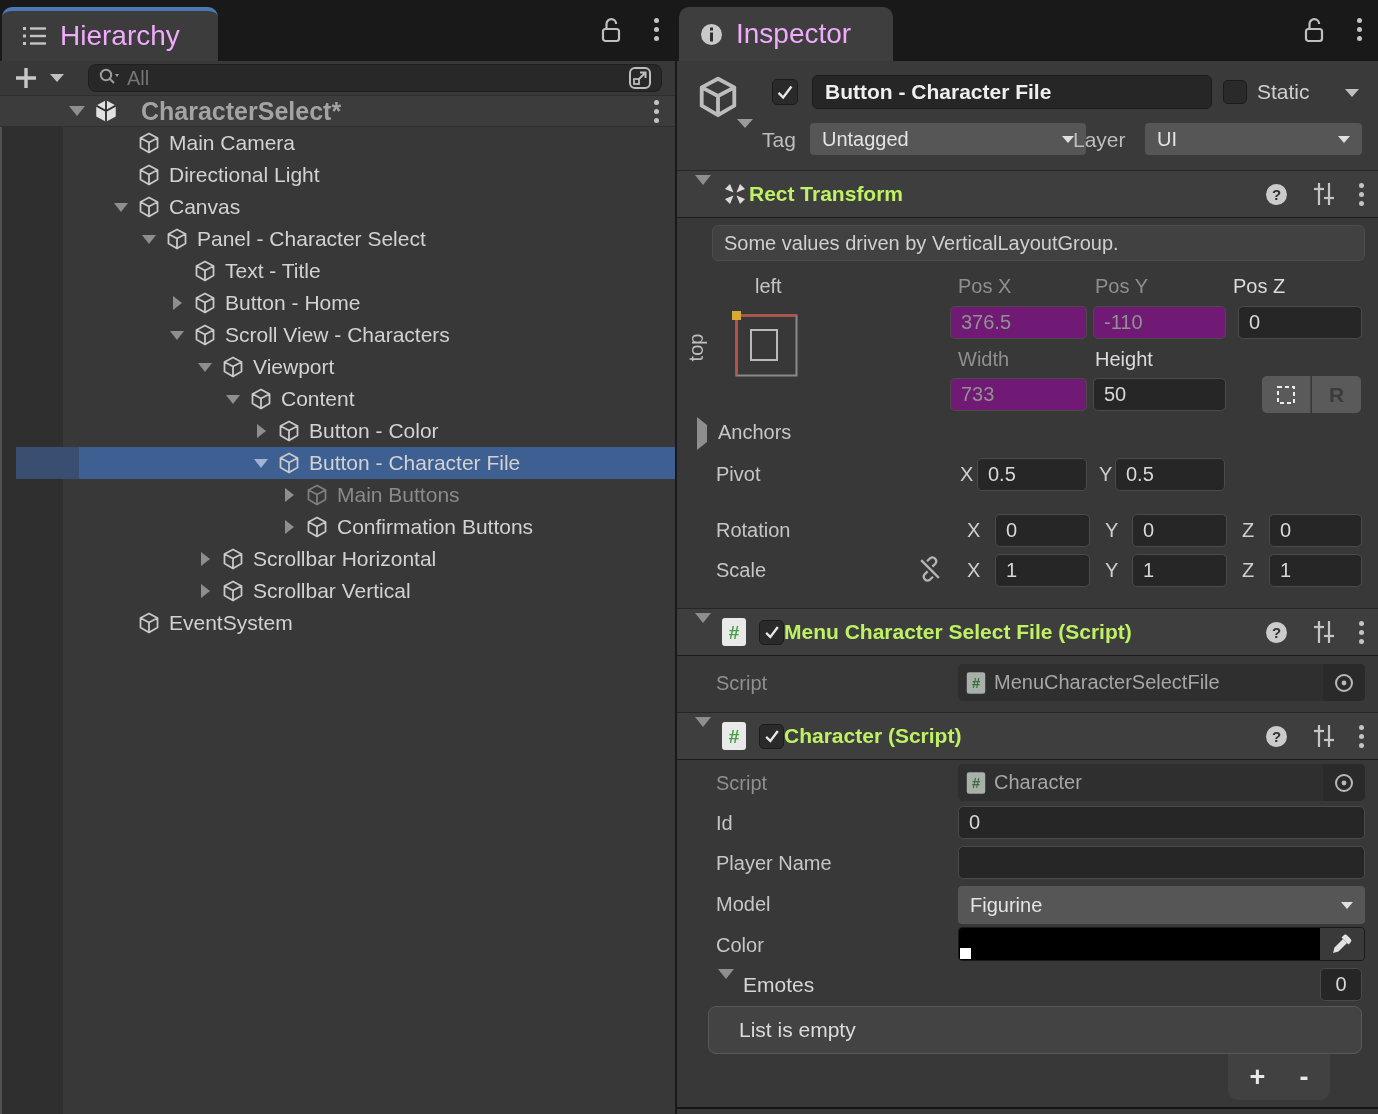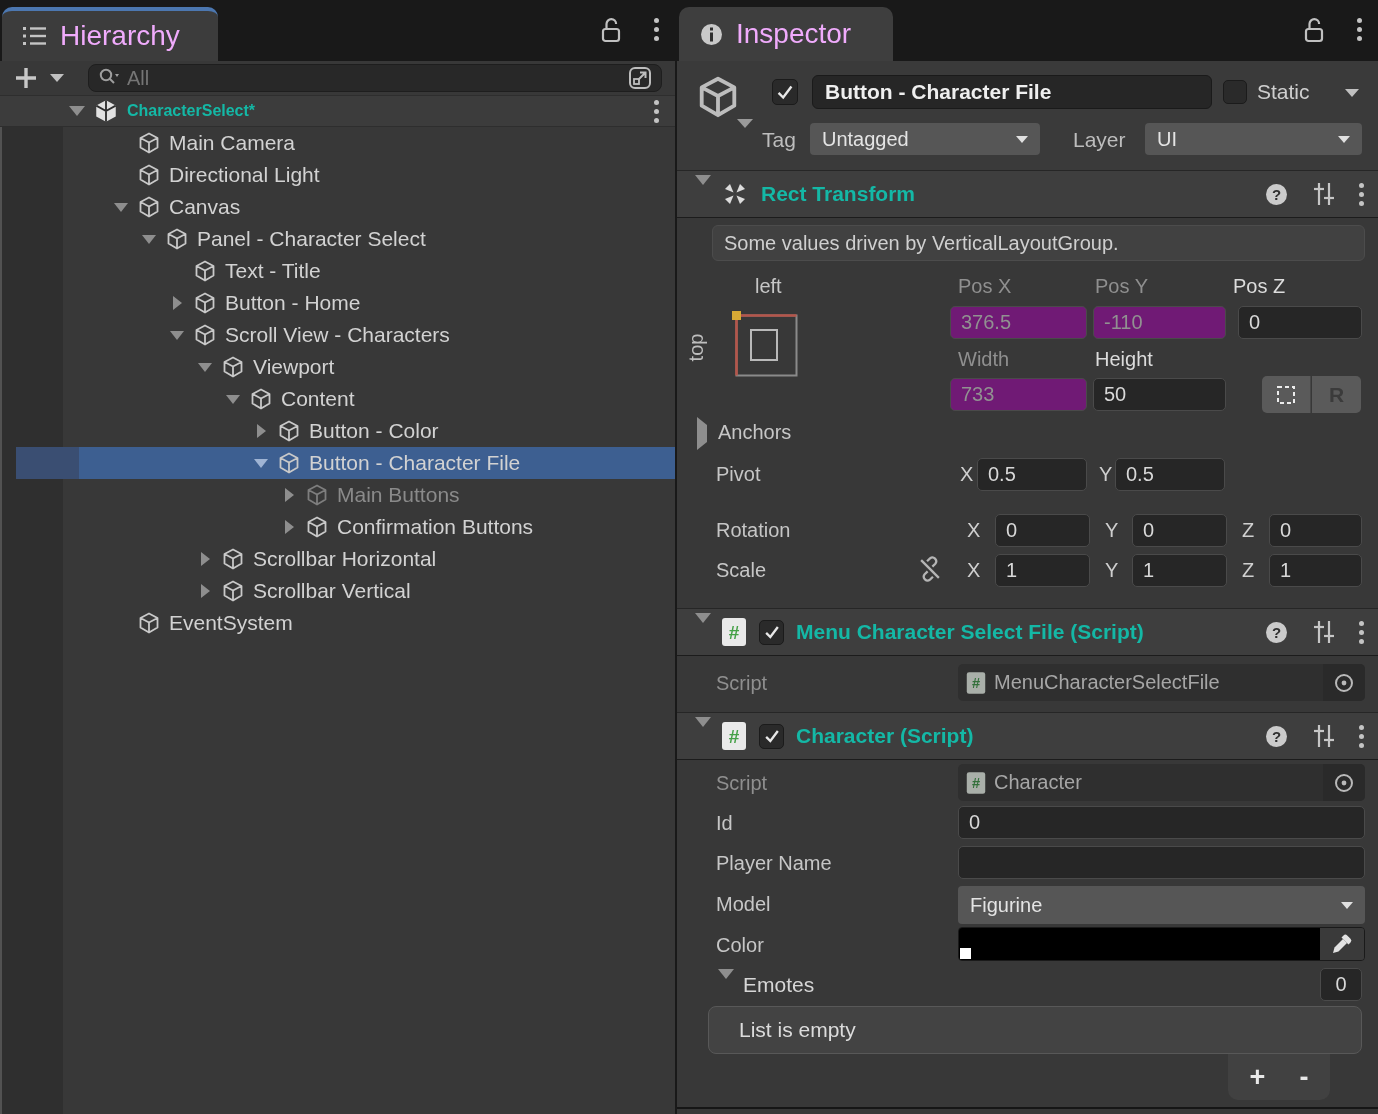--- a/index.html
+++ b/index.html
@@ -37,21 +37,21 @@
 
   .h-toolbar { position:absolute; left:0; top:61px; right:0; height:34px; background:#383838;
                display:flex; align-items:center; }
   .searchbox { position:absolute; left:88px; right:13px; top:3px; height:28px; background:#282828;
                border:1px solid #1E1E1E; border-radius:8px; display:flex; align-items:center; padding:0 8px; }
   .searchbox .ph { color:#757575; font-size:20px; margin-left:6px; flex:1; }
 
   .scene-row { position:absolute; left:0; top:95px; right:0; height:32px; background:#3C3C3C;
                border-top:1px solid #2E2E2E; border-bottom:1px solid #2E2E2E;
                display:flex; align-items:center; }
-  .scene-row .name { color:#14b8a6; font-size:16px; font-weight:bold; margin-left:8px; }
+  .scene-row .name { color:#a3a3a3; font-size:25px; font-weight:bold; margin-left:22px; }
 
   .h-tree { position:absolute; left:0; top:127px; right:0; bottom:0; background:#383838; }
   .gutter { position:absolute; left:0; top:0; width:63px; bottom:0; background:#2F2F2F;
             border-left:2px solid #525252; }
   .t-row { position:relative; height:32px; display:flex; align-items:center; color:#D2D2D2; font-size:21px; }
   .t-row.selected { background:linear-gradient(90deg,#3A4E72 0,#3A4E72 63px,#3D5F91 63px); }
   .t-row.dimmed { color:#8A8A8A; }
   .t-row .exp { width:20px; display:flex; justify-content:center; }
   .t-row .exp .tri-down { border-left-width:7px;border-right-width:7px;border-top-width:9px; }
   .t-row .exp .tri-right{ border-top-width:7px;border-bottom-width:7px;border-left-width:9px; }
@@ -60,21 +60,21 @@
 
   
   .i-panel { position:absolute; left:677px; top:0; width:701px; height:1114px; background:#383838; }
   .i-header { position:absolute; left:0; top:61px; right:0; height:109px; background:#3A3A3A; }
   .namefield { position:absolute; left:135px; top:14px; width:400px; height:34px; background:#262626;
                border:1px solid #1A1A1A; border-radius:6px; display:flex; align-items:center; padding:0 12px;
                color:#EFEFEF; font-size:21px; font-weight:bold; }
   .sec-header { position:absolute; left:0; right:0; height:48px; background:#3E3E3E;
                 border-top:1px solid #262626; border-bottom:1px solid #1C1C1C;
                 display:flex; align-items:center; }
-  .sec-header .title { color:#14b8a6; font-size:21px; font-weight:bold; margin-left:12px; }
+  .sec-header .title { color:#bef264; font-size:21px; font-weight:bold; }
   .sec-icons { position:absolute; right:14px; display:flex; align-items:center; gap:22px; }
 
   .objfield { position:absolute; left:281px; right:13px; height:37px; background:#2F2F2F;
               border-radius:5px; display:flex; align-items:center; padding:0 0 0 8px; color:#A6A6A6;
               font-size:20px; overflow:hidden; }
   .objfield .pick { margin-left:auto; width:42px; height:100%; display:flex; align-items:center;
                     justify-content:center; background:#2A2A2A; }
 
   .helpbox { position:absolute; left:35px; right:13px; top:7px; height:36px; background:#414141;
              border:1px solid #4C4C4C; border-radius:6px; display:flex; align-items:center;
@@ -377,21 +377,21 @@
 
       <div class="namefield">
         <span>Button - Character File</span>
       </div>
 
       <span class="chk" style="position:absolute;left:546px;top:19px;width:24px;height:24px;"></span>
       <span style="position:absolute;left:580px;top:19px;color:#CFCFCF;font-size:21px;">Static</span>
       <span class="caret" style="position:absolute;left:668px;top:28px;"></span>
 
       <span style="position:absolute;left:85px;top:67px;color:#BDBDBD;font-size:21px;">Tag</span>
-      <div class="dd" style="position:absolute;left:133px;top:62px;width:230px;height:32px;">
+      <div class="dd" style="position:absolute;left:133px;top:62px;width:276px;height:32px;">
         <span>Untagged</span>
           <span class="caret"></span>
       </div>
       <span style="position:absolute;left:396px;top:67px;color:#BDBDBD;font-size:21px;">Layer</span>
       <div class="dd" style="position:absolute;left:468px;top:62px;width:217px;height:32px;">
         <span>UI</span>
           <span class="caret"></span>
       </div>
     </div>
 

